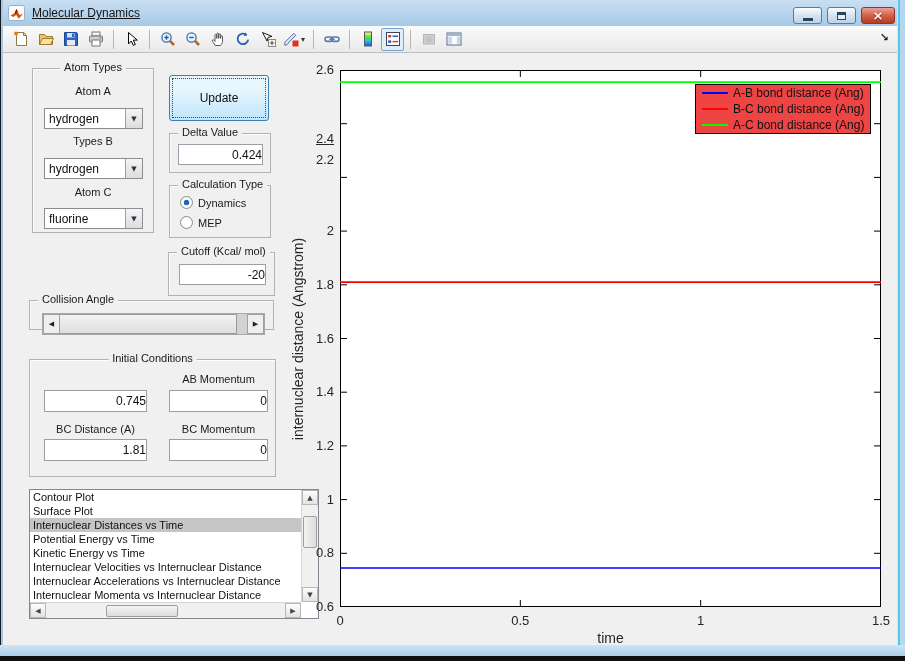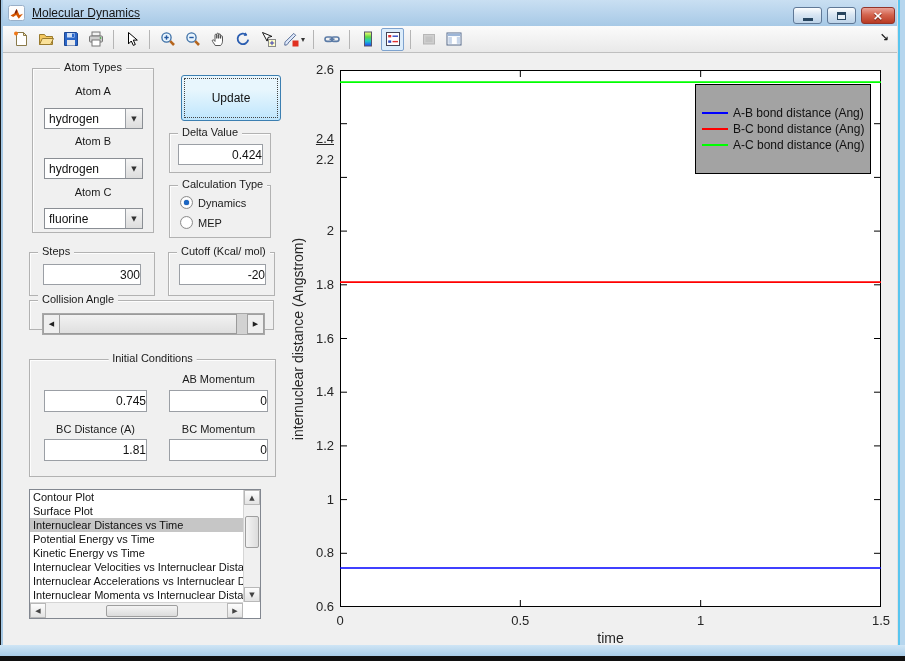--- a/index.html
+++ b/index.html
@@ -55,37 +55,37 @@
     text-align:right; font-family:"Liberation Sans",sans-serif; color:#111; padding:0; }
 
   .dropdown { position:absolute; height:21px; background:#fff; border:1px solid #8a8e94; display:flex; align-items:center; }
   .dd-val { flex:1; font-size:12px; padding-left:4px; color:#111; white-space:nowrap; overflow:hidden; }
   .dd-btn { width:17px; height:100%; border-left:1px solid #9b9fa5; background:linear-gradient(#f5f5f5,#dddddd);
     display:flex; align-items:center; justify-content:center; font-size:7px; color:#333; font-family:"DejaVu Sans",sans-serif; }
 
   .update-btn { position:absolute; left:166px; top:22px; width:100px; height:46px;
     border:1px solid #3c7fb1; border-radius:3px; background:linear-gradient(#e8f6fd 30%,#bee6fd);
     font-size:12px; color:#111; font-family:"Liberation Sans",sans-serif;
-    outline:1px dotted #444; outline-offset:-4px;margin-left:12px; }
+    outline:1px dotted #444; outline-offset:-4px; }
 
   .radio-row { position:absolute; left:10px; display:flex; align-items:center; gap:5px; height:15px; }
   .radio { width:13px; height:13px; border-radius:50%; border:1px solid #8d8d8d;
     background:radial-gradient(#fff 55%,#dcdcdc); position:relative; }
   .radio.on::after { content:""; position:absolute; left:3px; top:3px; width:5px; height:5px;
     border-radius:50%; background:#1a66c4; box-shadow:0 0 1px #0c3f85; }
   .radio-label { font-size:11px; color:#1a1a1a; }
 
   .slider { position:absolute; left:12px; top:12px; right:8px; height:22px; display:flex;
     border:1px solid #a8a8a8; background:#d7d7d7; }
   .sl-btn { width:17px; background:#efefef; border:1px solid #a0a0a0; display:flex; align-items:center;
     justify-content:center; font-size:7px; color:#222; font-family:"DejaVu Sans",sans-serif; }
   .sl-thumb { flex:1; background:linear-gradient(#f2f2f2,#dfdfdf); border:1px solid #9a9a9a; border-left:none; }
   .sl-trough { width:10px; background:#d2d2d2; }
 
-  .listbox { position:absolute; left:26px; top:436px; width:232px; height:130px;
+  .listbox { position:absolute; left:26px; top:436px; width:290px; height:130px;
     background:#fff; border:1px solid #828790; }
   .lb-items { position:absolute; left:0; top:0; right:17px; bottom:16px; overflow:hidden; }
   .lb-item { height:14px; line-height:14px; font-size:11px; padding-left:3px; white-space:nowrap; color:#111; }
   .lb-item.sel { background:#c6c6c6; }
   .vscroll { position:absolute; right:0; top:0; width:17px; bottom:16px; background:#f0f0f0; border-left:1px solid #d5d5d5; }
   .hscroll { position:absolute; left:0; bottom:0; right:17px; height:16px; background:#f0f0f0; border-top:1px solid #d5d5d5; display:flex; align-items:center; }
   .arr { font-size:7px; color:#444; font-family:"DejaVu Sans",sans-serif; display:flex; align-items:center; justify-content:center; }
   .vscroll .arr { position:absolute; left:0; right:0; height:15px; background:linear-gradient(#fdfdfd,#e3e3e3); border:1px solid #b8b8b8; }
   .vscroll .up { top:0; } .vscroll .dn { bottom:0; }
   .vthumb { position:absolute; left:1px; right:1px; top:26px; height:32px; background:linear-gradient(90deg,#f4f4f4,#dcdcdc); border:1px solid #9e9e9e; border-radius:2px; }
@@ -93,21 +93,21 @@
   .hthumb { width:72px; height:12px; margin-left:60px; background:linear-gradient(#f4f4f4,#dcdcdc); border:1px solid #9e9e9e; border-radius:2px; }
 
   
   .plot { position:absolute; left:337px; top:17px; width:541px; height:537px; background:#fff; }
   .plot svg { display:block; width:100%; height:100%; }
   .ytick { position:absolute; font-size:13px; color:#262626; text-align:right; width:44px; }
   .xtick { position:absolute; font-size:13px; color:#262626; text-align:center; width:44px; }
   .xlabel { position:absolute; left:337px; width:541px; top:577px; text-align:center; font-size:14px; color:#262626; }
   .ylabel { position:absolute; left:282px; top:17px; width:26px; height:537px; display:flex; align-items:center; justify-content:center; }
   .ylabel span { transform:rotate(-90deg); white-space:nowrap; font-size:14px; color:#262626; }
-  .legend { position:absolute; left:692px; top:31px; width:176px; background:#a3a3a3; border:1px solid #000; padding:20px 0; z-index:5; }
+  .legend { position:absolute; left:692px; top:31px; width:176px; background:#ef4444; border:1px solid #000; padding:0 0; z-index:5; }
   .lg-row { display:flex; align-items:center; height:16px; }
   .lg-line { width:26px; margin:0 5px 0 6px; border-top:2px solid; }
   .lg-label { font-size:12px; color:#111; white-space:nowrap; }
 </style>
 </head>
 <body>
 
 <div class="win">
 
   <div class="titlebar">
@@ -292,21 +292,21 @@
 
   <div class="content">
 
     <div class="panel" style="left:29px; top:15px; width:122px; height:165px;">
       <span class="panel-label center">Atom Types</span>
       <span class="small-label" style="left:0; right:0; top:16px;">Atom A</span>
       <div class="dropdown" style="left:11px; top:39px; width:99px;">
         <span class="dd-val">hydrogen</span>
         <span class="dd-btn">▼</span>
       </div>
-      <span class="small-label" style="left:0; right:0; top:66px;">Atom B</span>
+      <span class="small-label" style="left:0; right:0; top:66px;">Types B</span>
       <div class="dropdown" style="left:11px; top:89px; width:99px;">
         <span class="dd-val">hydrogen</span>
         <span class="dd-btn">▼</span>
       </div>
       <span class="small-label" style="left:0; right:0; top:117px;">Atom C</span>
       <div class="dropdown" style="left:11px; top:139px; width:99px;">
         <span class="dd-val">fluorine</span>
         <span class="dd-btn">▼</span>
       </div>
     </div>
@@ -323,24 +323,20 @@
       <div class="radio-row" style="top:9px;">
         <span class="radio on"></span>
         <span class="radio-label">Dynamics</span>
       </div>
       <div class="radio-row" style="top:29px;">
         <span class="radio"></span>
         <span class="radio-label">MEP</span>
       </div>
     </div>
 
-    <div class="panel" style="left:26px; top:199px; width:126px; height:44px;">
-      <span class="panel-label">Steps</span>
-      <input class="field" style="left: 13px; top: 11px; width: 98px; height: 21px;" value="300">
-    </div>
 
     <div class="panel" style="left:165px; top:199px; width:107px; height:44px;">
       <span class="panel-label">Cutoff (Kcal/ mol)</span>
       <input class="field" style="left: 10px; top: 11px; width: 87px; height: 21px;" value="-20">
     </div>
 
     <div class="panel" style="left:26px; top:247px; width:245px; height:30px;">
       <span class="panel-label">Collision Angle</span>
       <div class="slider">
         <span class="sl-btn">◀</span>

